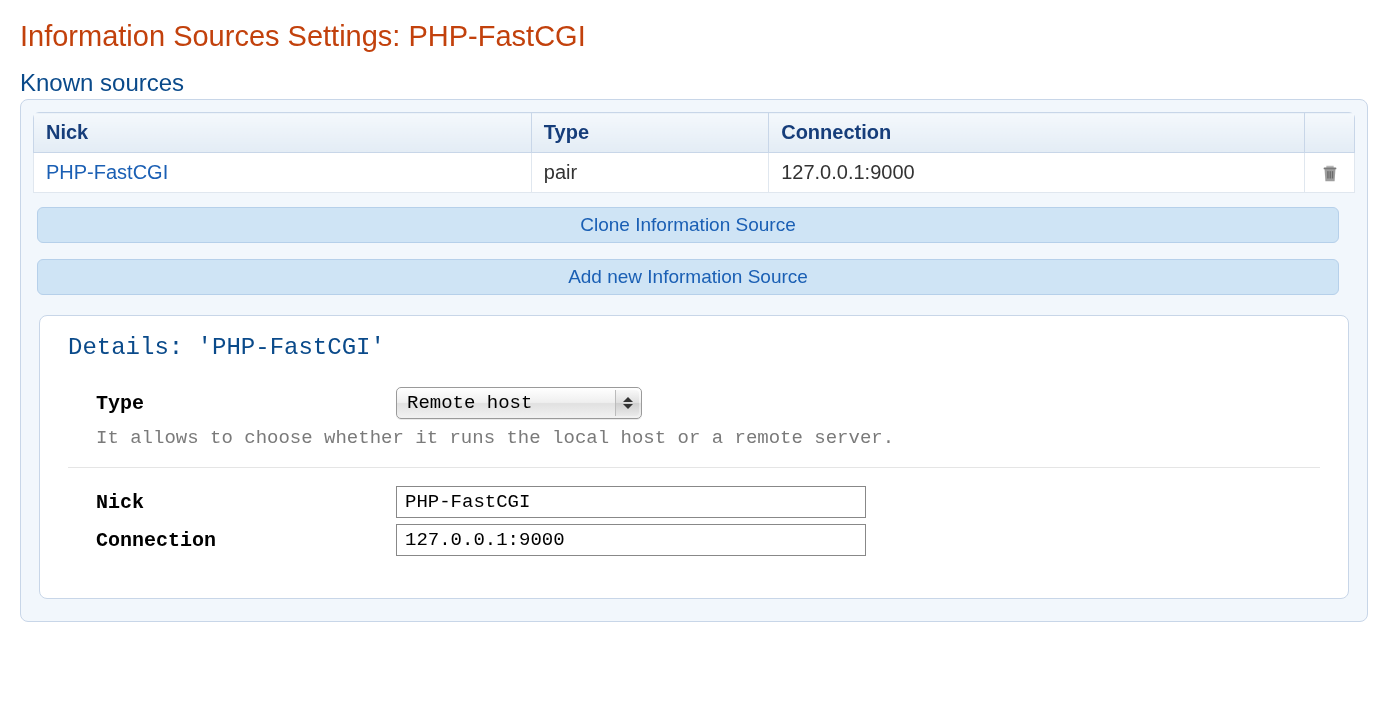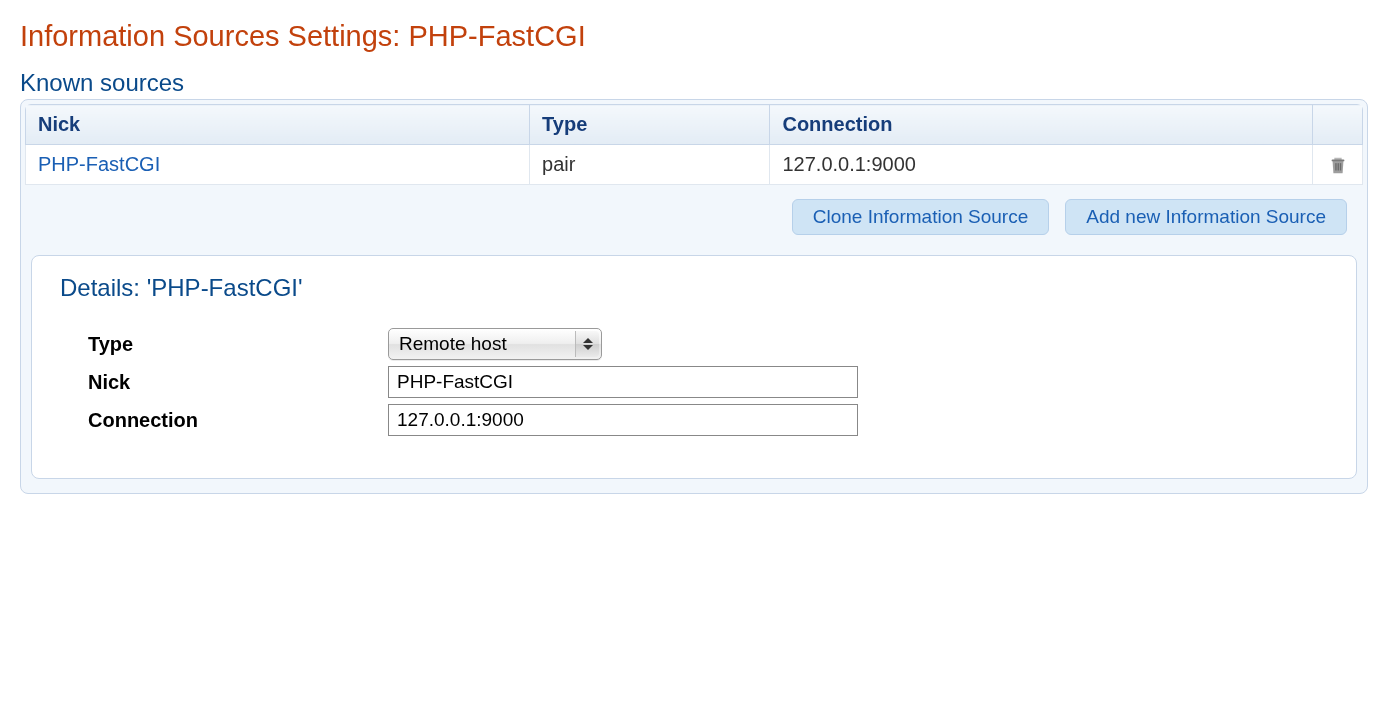--- a/index.html
+++ b/index.html
@@ -23,21 +23,21 @@
     .section-title {
       color: #0a4a8a;
       font-size: 24px;
       font-weight: normal;
       margin-bottom: 2px;
     }
     .outer-panel {
       border: 1px solid #c8d6e8;
       border-radius: 8px;
       background: #f2f7fc;
-      padding: 4px;
+      padding: 12px;
     }
     .sources-table {
       width: 100%;
       border-collapse: collapse;
       background: #ffffff;
       border-radius: 6px 6px 0 0;
       overflow: hidden;
     }
     .sources-table thead th {
       text-align: left;
@@ -60,37 +60,39 @@
     }
     .action-cell {
       width: 50px;
       text-align: center;
     }
     .button-row {
       display: flex;
       justify-content: flex-end;
       gap: 16px;
       padding: 14px 16px 14px 4px;
+      flex-direction: column;
     }
     .btn {
       background: #cfe4f5;
       color: #1a5fb4;
       border: 1px solid #b6d0ea;
       border-radius: 6px;
       padding: 6px 20px;
       font-size: 19px;
       cursor: pointer;
       font-family: inherit;
     }
     .details-panel {
       border: 1px solid #c8d6e8;
       border-radius: 8px;
       background: #ffffff;
       margin: 6px 6px 10px 6px;
       padding: 18px 28px 40px 28px;
+      font-family: Liberation Mono, monospace;
     }
     .details-title {
       color: #0a4a8a;
       font-size: 24px;
       font-weight: normal;
       margin-bottom: 22px;
     }
     .form-row {
       display: flex;
       align-items: center;
@@ -117,21 +119,21 @@
     .text-input {
       width: 470px;
       height: 32px;
       padding: 2px 8px;
       font-size: 19px;
       border: 1px solid #888;
       font-family: inherit;
     }
     .mac-select {
       position: relative;
-      width: 214px;
+      width: 246px;
       height: 32px;
       background: linear-gradient(to bottom, #ffffff 0%, #efefef 48%, #e1e1e1 52%, #f2f2f2 100%);
       border: 1px solid #9a9a9a;
       border-radius: 5px;
       display: flex;
       align-items: center;
       padding: 0 32px 0 10px;
       font-size: 19px;
       color: #000;
       cursor: pointer;
@@ -222,20 +224,21 @@
     <div class="form-row">
       <div class="form-label">Type</div>
       <div class="mac-select">
         <span>Remote host</span>
         <span class="chevrons">
           <span class="chev-up"></span>
           <span class="chev-down"></span>
         </span>
       </div>
     </div>
+    <div class="form-help">It allows to choose whether it runs the local host or a remote server.</div>
 
     <div class="form-row">
       <div class="form-label">Nick</div>
       <input type="text" class="text-input" value="PHP-FastCGI" style="">
     </div>
 
     <div class="form-row">
       <div class="form-label">Connection</div>
       <input type="text" class="text-input" value="127.0.0.1:9000" style="">
     </div>

